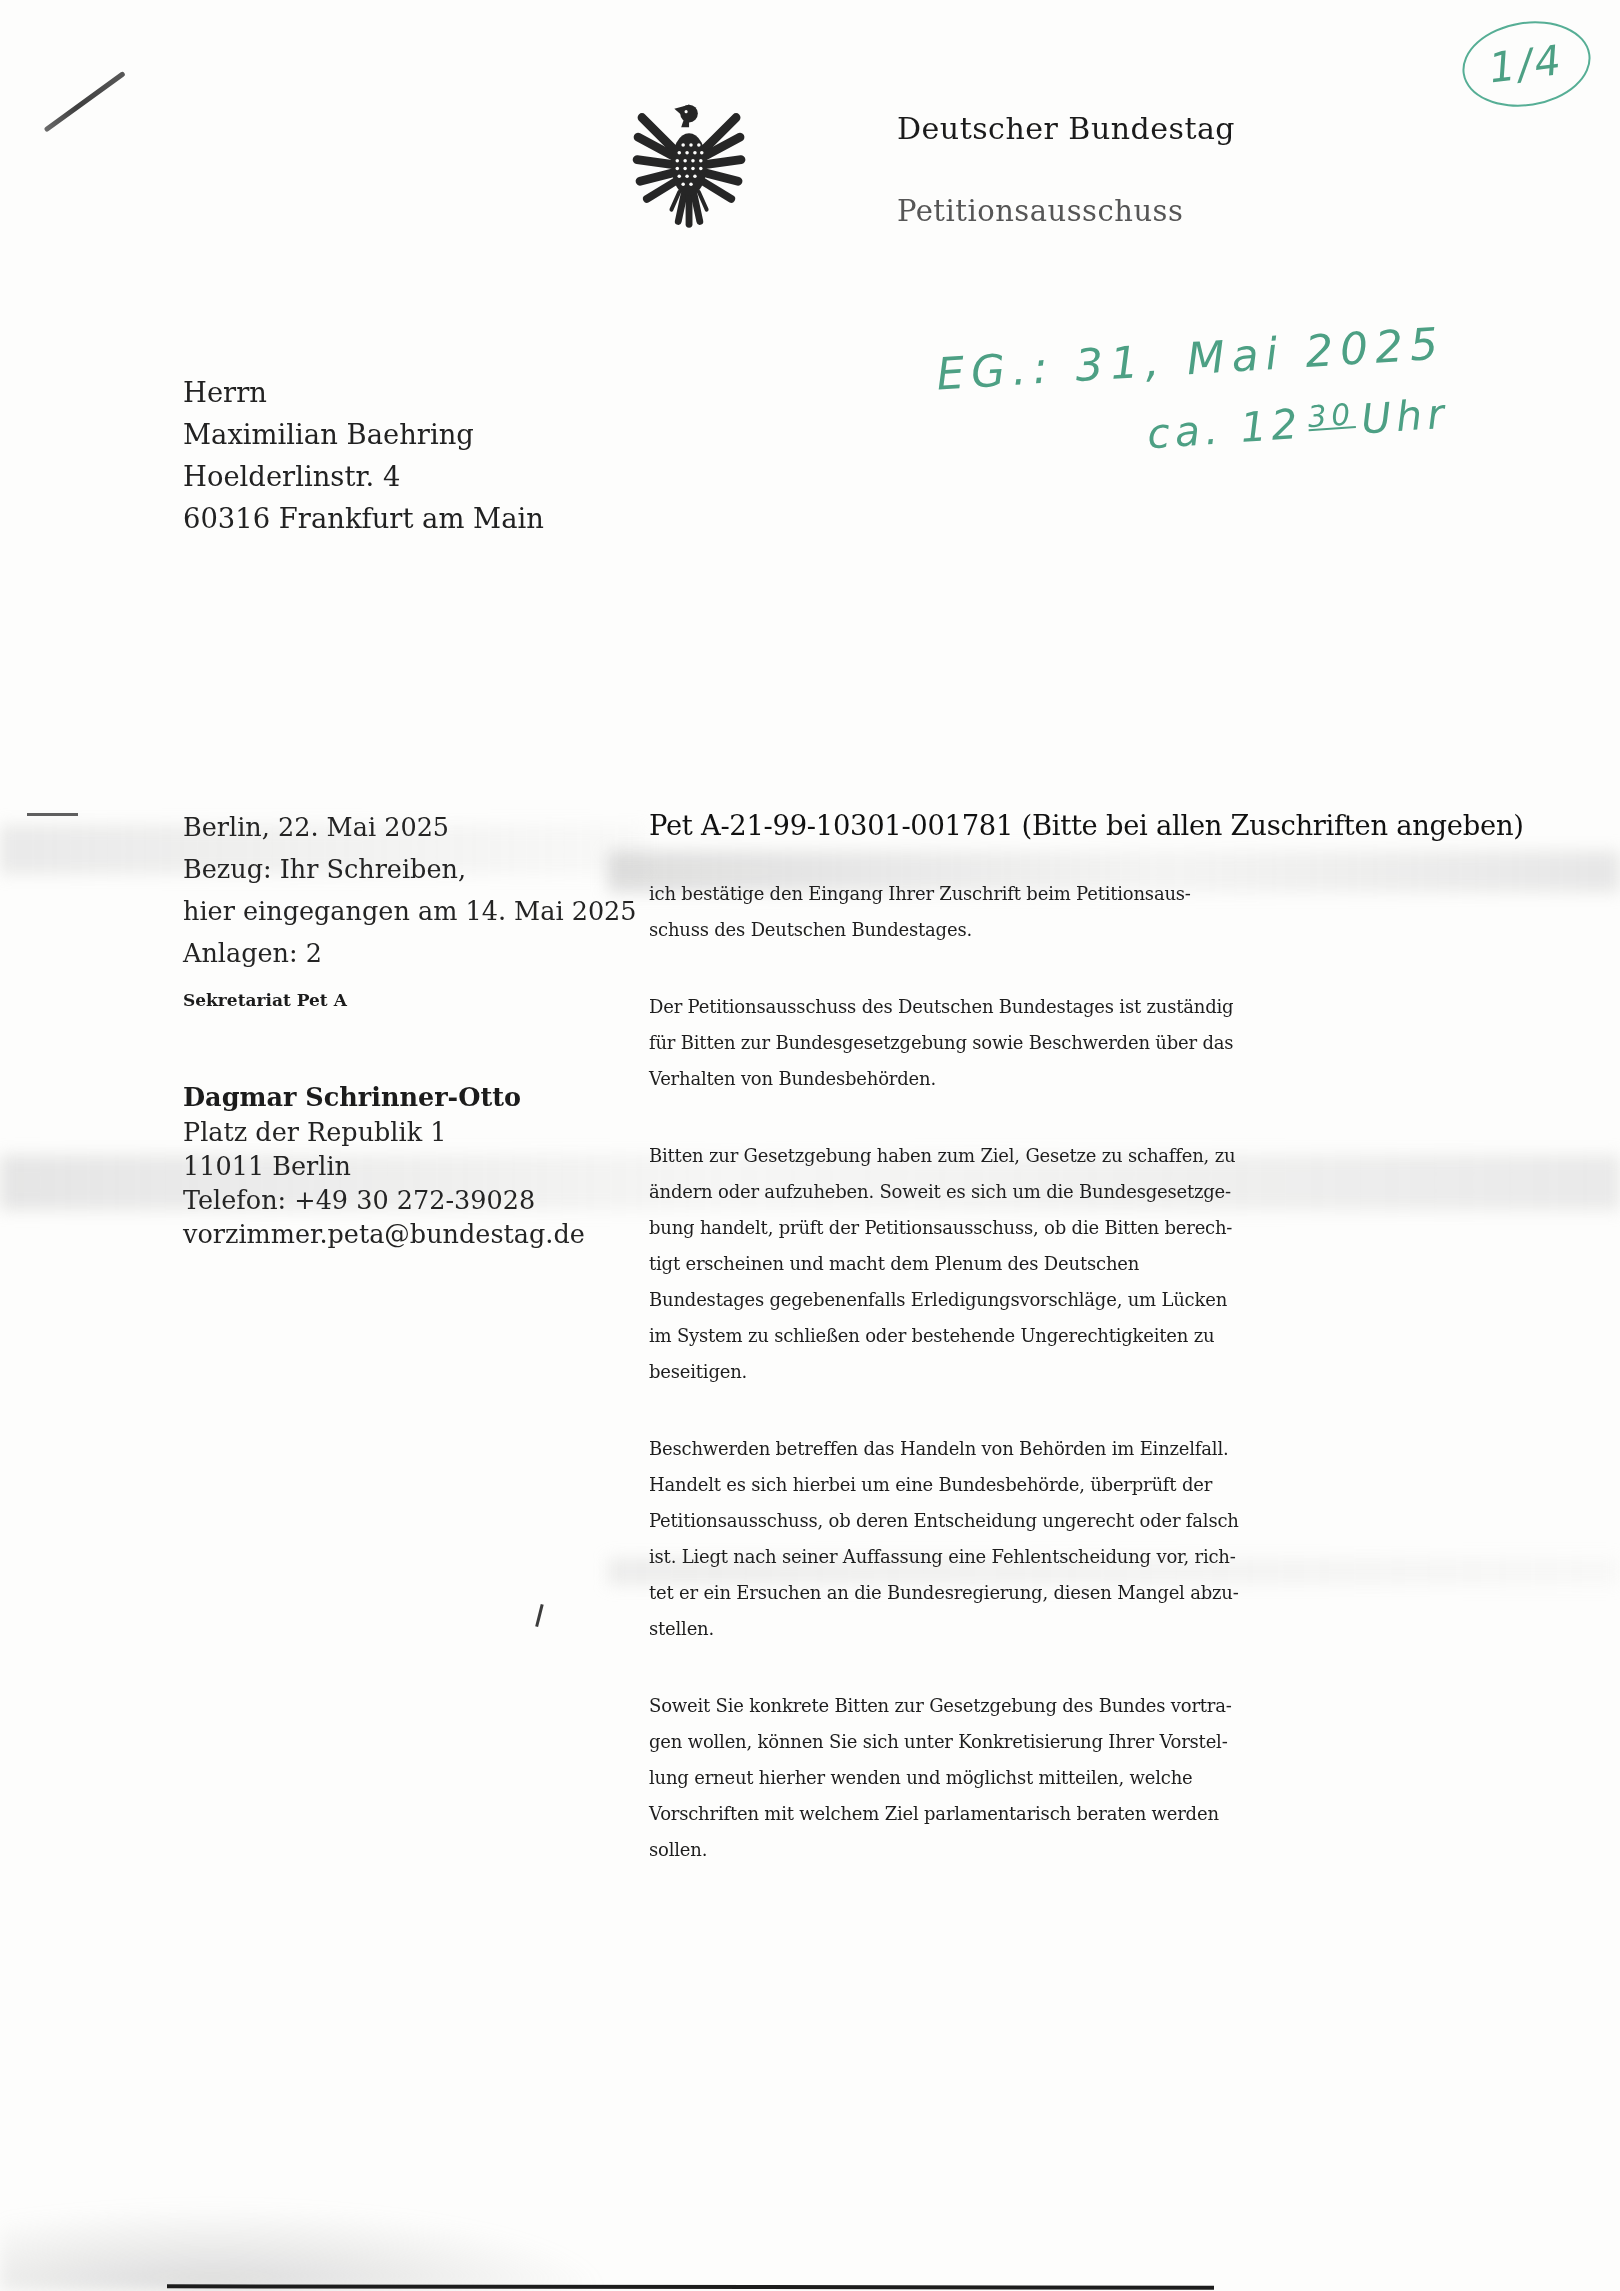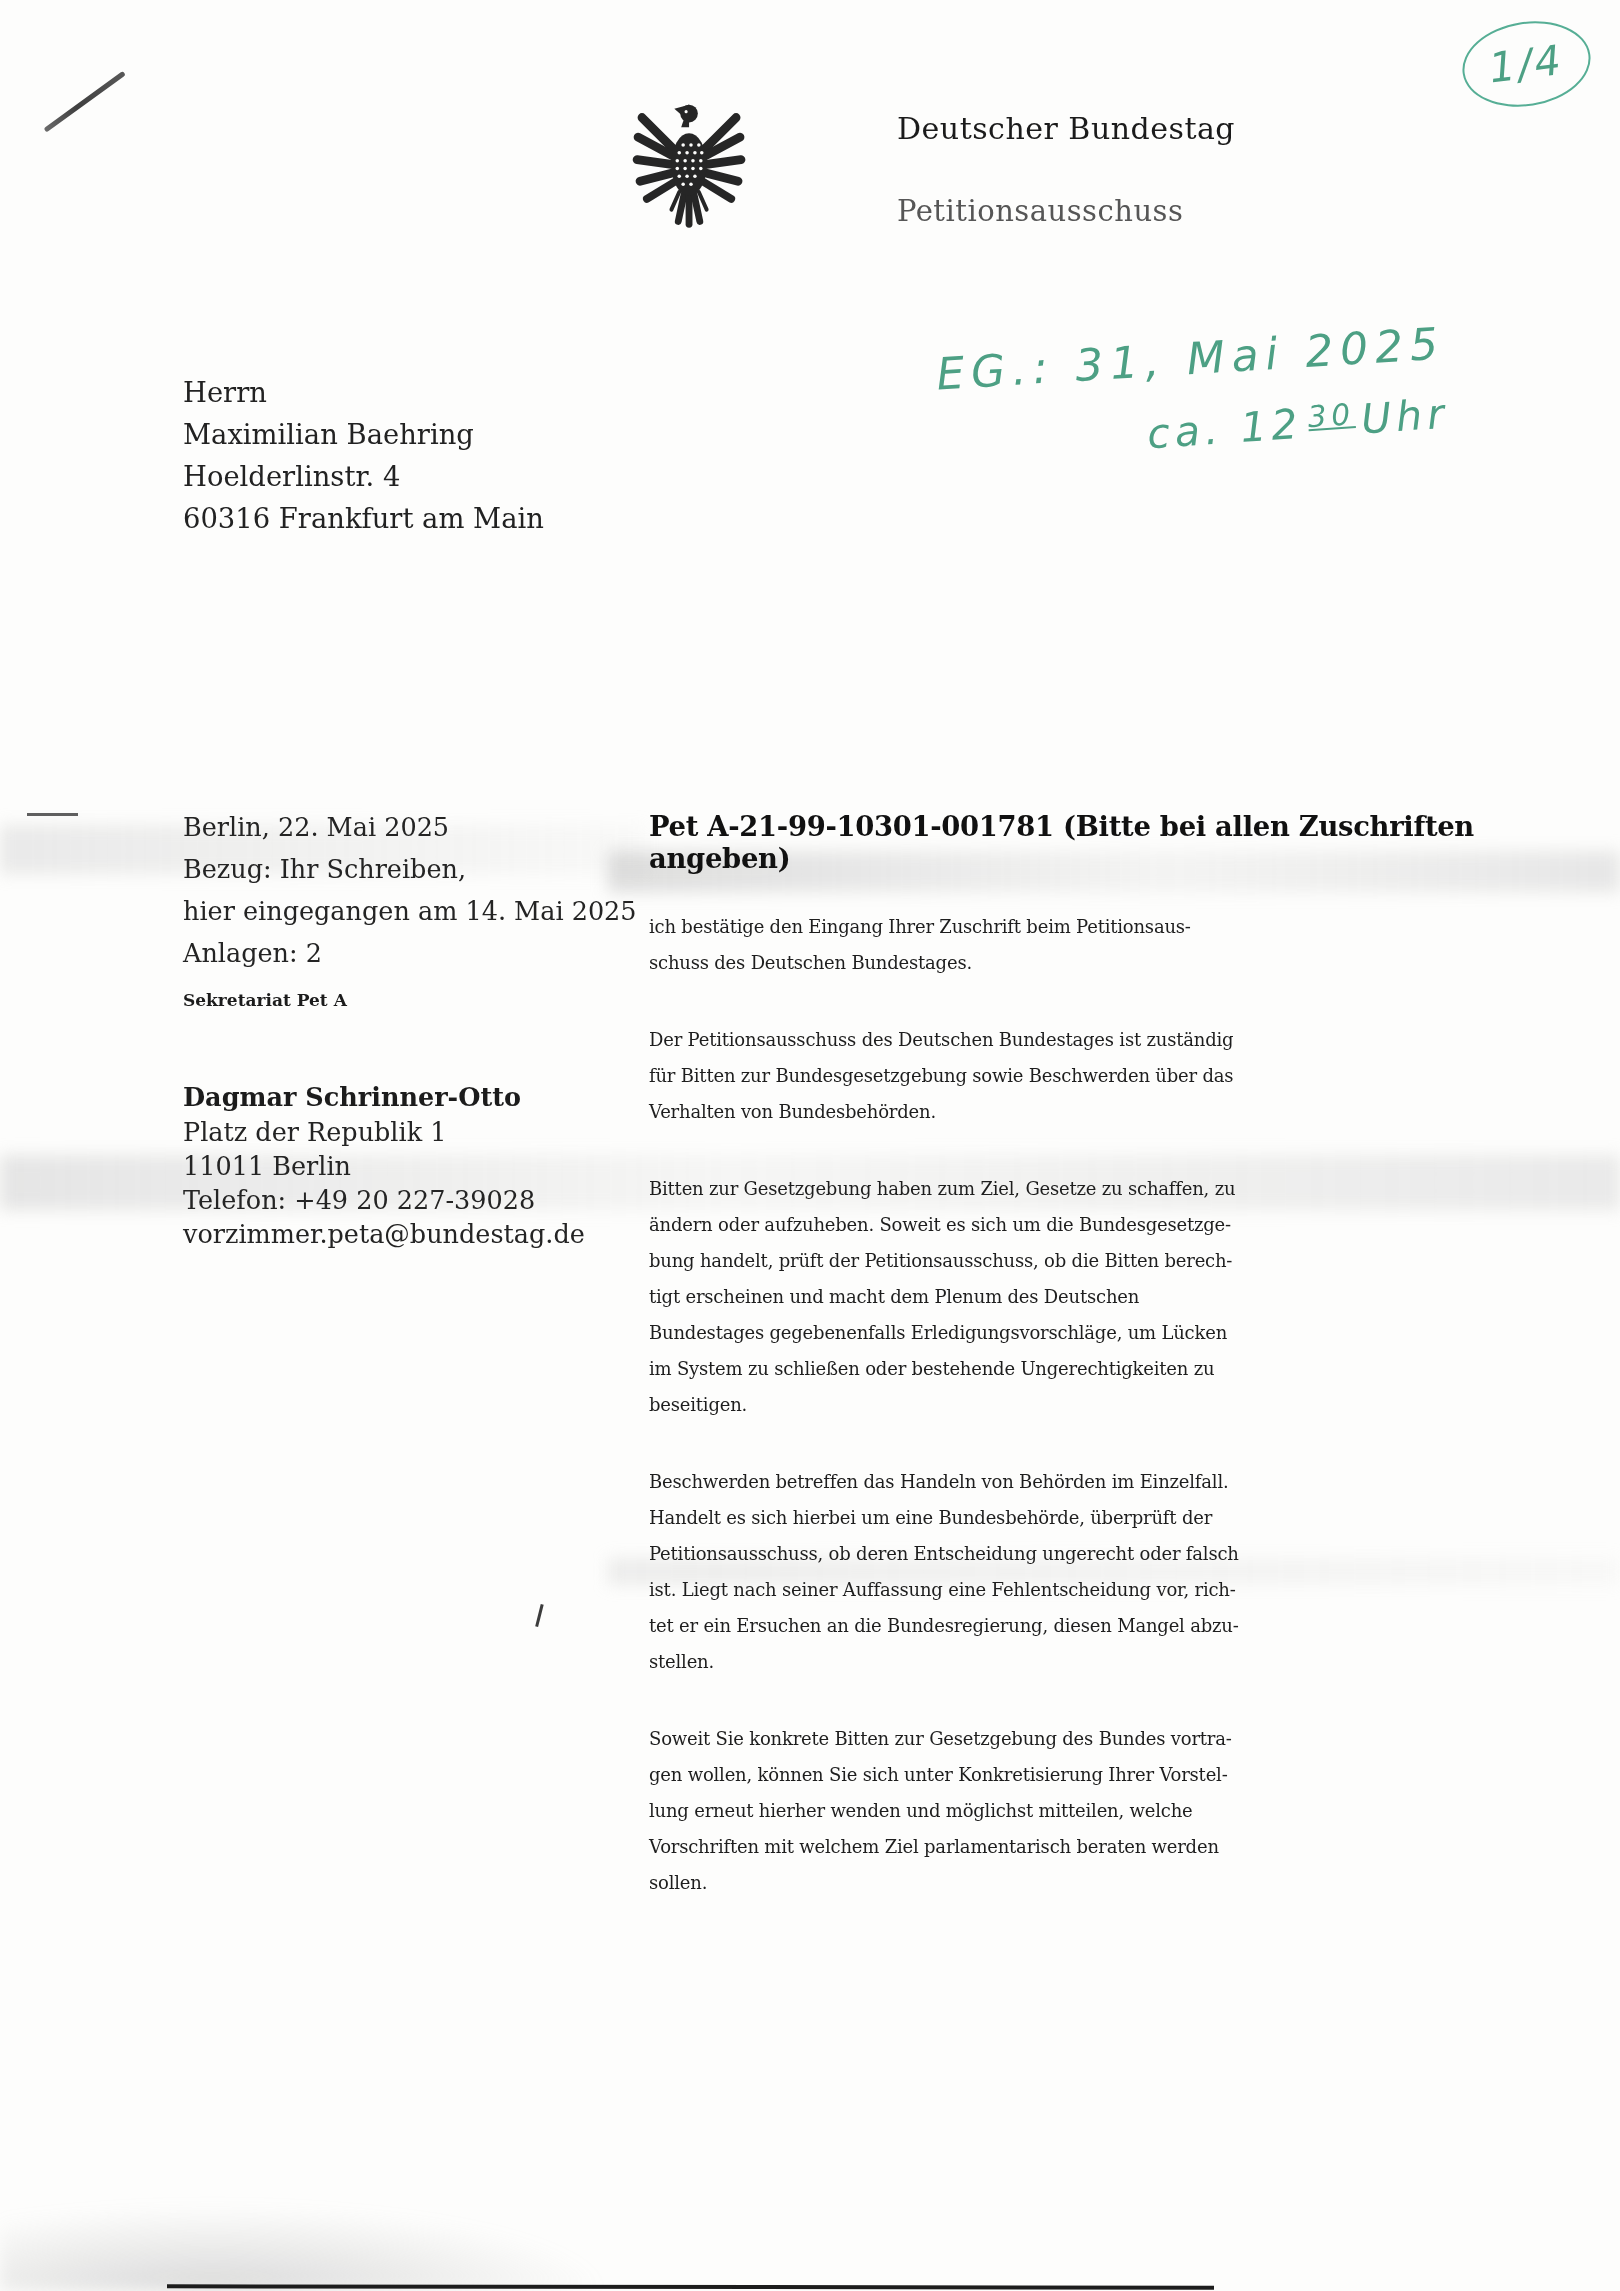--- a/index.html
+++ b/index.html
@@ -22,21 +22,21 @@
   .recipient{font-size:27.4px;line-height:42px;color:#222;}
 
   
   .dateblock{font-size:25.5px;line-height:42px;color:#242424;}
   .unit{font-size:17px;font-weight:700;color:#1c1c1c;}
   .contact-name{font-size:25.5px;font-weight:700;color:#1c1c1c;line-height:35px;}
   .contact-lines{font-size:25.5px;line-height:34px;color:#242424;}
 
   
   .body-col{width:946px;}
-  .subject{font-size:27.4px;font-weight:700;color:#111;margin:0 0 35px 0;letter-spacing:-0.3px;}
+  .subject{font-size:27.4px;font-weight:400;color:#111;margin:0 0 35px 0;letter-spacing:-0.3px;}
   .salutation{font-size:26.5px;margin:0 0 63px 0;}
   .para{font-size:18px;line-height:36px;margin:0 0 41px 0;letter-spacing:-0.2px;}
 
   
   .ink{color:#2f9070;font-family:"DejaVu Sans","Liberation Sans",sans-serif;font-style:italic;}
   .hw1{font-size:44px;letter-spacing:6.9px;transform:rotate(-3.5deg);opacity:.85;}
   .hw2{font-size:41px;letter-spacing:4.9px;transform:rotate(-4deg);opacity:.85;}
   .hw2 .sup{font-size:.72em;position:relative;top:-9.8px;text-decoration:underline;margin:0 5.9px;}
   .corner-circle{
     width:125px;height:80px;
@@ -151,21 +151,21 @@
 
   <div class="abs dateblock pre" style="left:183px;top:806px;">Berlin, 22. Mai 2025
 Bezug: Ihr Schreiben,
 hier eingegangen am 14. Mai 2025
 Anlagen: 2</div>
   <div class="abs unit" style="left:183px;top:990px;">Sekretariat Pet A</div>
   <div class="abs" style="left:183px;top:1080px;">
     <div class="contact-name">Dagmar Schrinner-Otto</div>
     <div class="contact-lines pre">Platz der Republik 1
 11011 Berlin
-Telefon: +49 20 227-39028
+Telefon: +49 30 272-39028
 vorzimmer.peta@bundestag.de</div>
   </div>
 
   <div class="abs body-col" style="left:649px;top:810px;">
     <div class="subject">Pet A-21-99-10301-001781 (Bitte bei allen Zuschriften angeben)</div>
     <div>
         <div class="para pre">ich bestätige den Eingang Ihrer Zuschrift beim Petitionsaus-
 schuss des Deutschen Bundestages.</div>
         <div class="para pre">Der Petitionsausschuss des Deutschen Bundestages ist zuständig
 für Bitten zur Bundesgesetzgebung sowie Beschwerden über das

